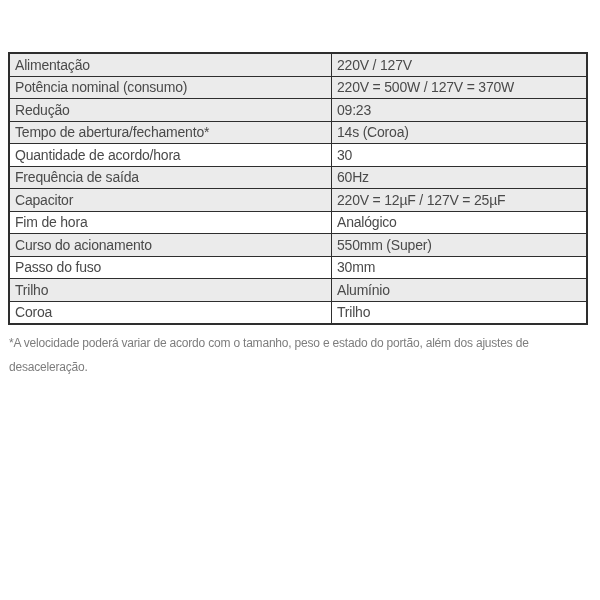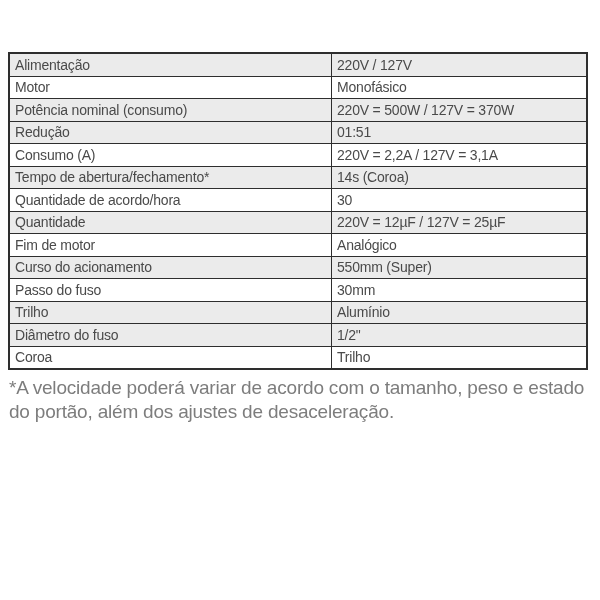--- a/index.html
+++ b/index.html
@@ -38,84 +38,76 @@
     color:var(--text);
     vertical-align:middle;
     white-space:nowrap;
     overflow:hidden;
   }
   td.label-col{width:312px;}
   tr.shaded td{background:var(--row-shade);}
   .footnote{
     margin:6px 0 0 1px;
     width:582px;
-    font-size:19px;
+    font-size:12px;
     letter-spacing:-0.2px;
     line-height:24px;
     color:var(--footnote);
   }
 </style>
 </head>
 <body>
 
 <div class="spec-wrap">
   <table class="spec">
     <tbody>
         <tr class="shaded">
           <td class="label-col">Alimentação</td>
           <td>220V / 127V</td>
         </tr>
-        <tr>
-          <td class="label-col">Motor</td>
-          <td>Monofásico</td>
-        </tr>
         <tr class="shaded">
           <td class="label-col">Potência nominal (consumo)</td>
           <td>220V = 500W / 127V = 370W</td>
         </tr>
         <tr class="shaded">
           <td class="label-col">Redução</td>
-          <td>01:51</td>
-        </tr>
-        <tr>
-          <td class="label-col">Consumo (A)</td>
-          <td>220V = 2,2A / 127V = 3,1A</td>
+          <td>09:23</td>
         </tr>
         <tr class="shaded">
           <td class="label-col">Tempo de abertura/fechamento*</td>
           <td>14s (Coroa)</td>
         </tr>
         <tr>
           <td class="label-col">Quantidade de acordo/hora</td>
           <td>30</td>
         </tr>
         <tr class="shaded">
-          <td class="label-col">Quantidade</td>
+          <td class="label-col">Frequência de saída</td>
+          <td>60Hz</td>
+        </tr>
+        <tr class="shaded">
+          <td class="label-col">Capacitor</td>
           <td>220V = 12µF / 127V = 25µF</td>
         </tr>
         <tr>
-          <td class="label-col">Fim de motor</td>
+          <td class="label-col">Fim de hora</td>
           <td>Analógico</td>
         </tr>
         <tr class="shaded">
           <td class="label-col">Curso do acionamento</td>
           <td>550mm (Super)</td>
         </tr>
         <tr>
           <td class="label-col">Passo do fuso</td>
           <td>30mm</td>
         </tr>
         <tr class="shaded">
           <td class="label-col">Trilho</td>
           <td>Alumínio</td>
         </tr>
-        <tr class="shaded">
-          <td class="label-col">Diâmetro do fuso</td>
-          <td>1/2"</td>
-        </tr>
         <tr>
           <td class="label-col">Coroa</td>
           <td>Trilho</td>
         </tr>
       </tbody>
   </table>
   <p class="footnote">*A velocidade poderá variar de acordo com o tamanho, peso e estado do portão, além dos ajustes de desaceleração.</p>
 </div>
 
 </body></html>

